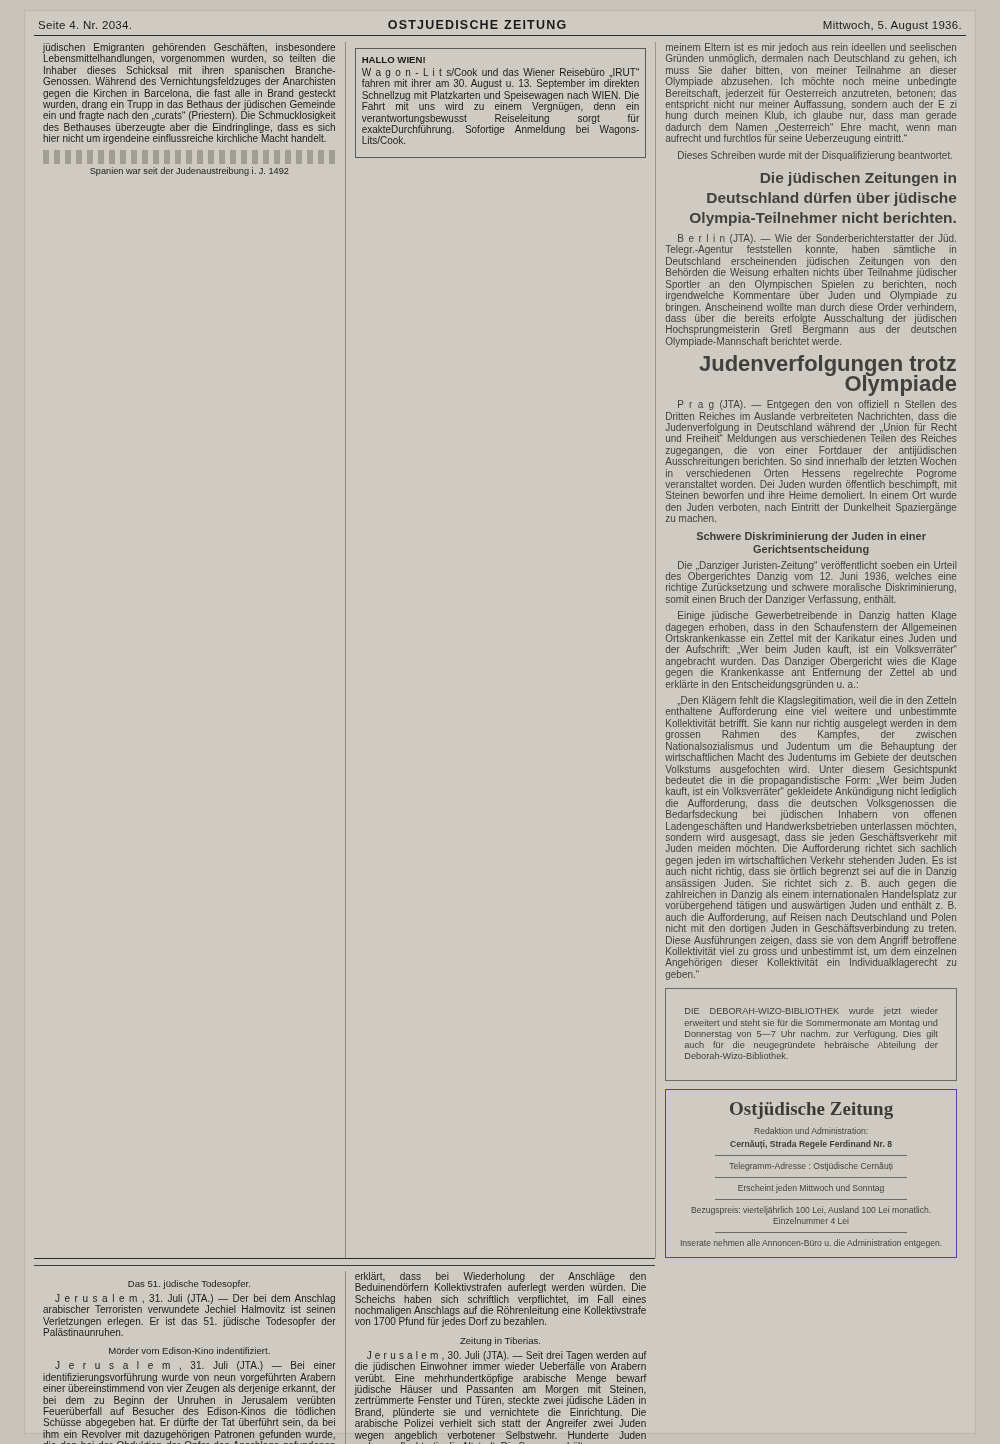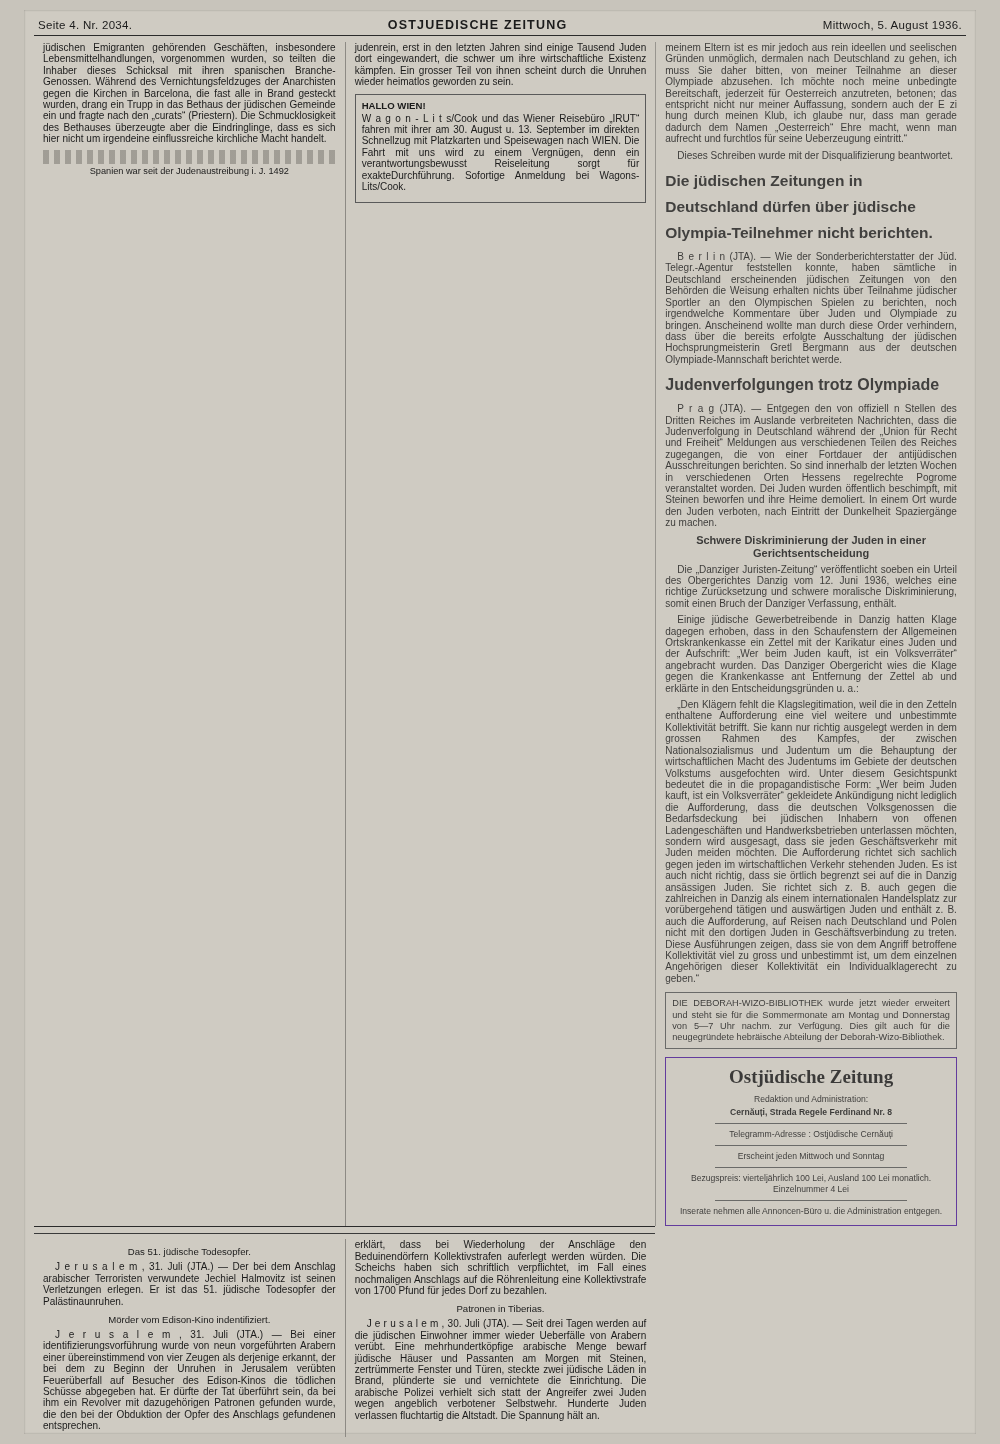--- a/index.html
+++ b/index.html
@@ -42,24 +42,24 @@
     font-size:35px;line-height:38px;text-align:center;margin:10px 0 8px 0;
     font-weight:700;letter-spacing:.5px;color:#222;
     font-family:"Liberation Serif", serif;
   }
   h1.big2{
     font-size:31px;line-height:34px;text-align:center;margin:8px 0 8px 0;
     font-weight:700;letter-spacing:.2px;color:#222;
     font-family:"Liberation Sans", sans-serif;
   }
   h2.hd{
-    font-size:15.5px;line-height:26px;text-align:left;font-weight:700;
+    font-size:15.5px;line-height:20px;text-align:right;font-weight:700;
     margin:7px 0 5px 0;color:#222;
   }
-  h2.hd.l{font-size:16px;}
+  h2.hd.l{font-size:22px;}
   h3.sub{
     font-size:11px;line-height:13px;text-align:center;font-weight:700;margin:5px 0 4px 0;
   }
   .boxed{
     border:1px solid #5a5a5a;padding:5px 6px;margin:6px 0;
   }
   .boxed .bt{font-weight:700;font-size:9.6px;display:block;margin-bottom:2px;}
   .smudge{
     height:14px;margin:4px 0 2px 0;
     background:repeating-linear-gradient(90deg,#7b7871 0 6px,transparent 6px 11px);
@@ -68,21 +68,21 @@
   .cap{font-size:9.2px;text-align:center;margin:0 0 4px 0;}
 
   
   .adbox{border:1px solid #4c1d95;padding:6px 8px;margin-top:8px;text-align:center;}
   .adtitle{font-family:"Liberation Serif",serif;font-size:19px;font-weight:700;margin:2px 0 6px;}
   .adline{font-size:8.6px;line-height:11px;margin:2px 0;}
   .adline.b{font-weight:700;}
   .adrule{border:0;border-top:1px solid #555;width:70%;margin:5px auto;}
 
   .notice{border:1px solid #555;padding:5px 6px;margin:8px 0 0 0;}
-  .notice p{font-size:9.2px;line-height:11.3px;text-align:justify;margin:0;}
+  .notice p{font-size:9.2px;line-height:11.3px;text-align:justify;margin:12px;}
   .faint{opacity:.82;}
 </style>
 </head>
 <body>
 
 <div class="page">
  <div class="sheet">
   <div class="inner">
 
     <div class="masthead">
@@ -93,21 +93,20 @@
     <hr class="rule">
 
     <div class="cols3">
       <div class="col">
         <p class="t">jüdischen Emigranten gehörenden Geschäften, insbesondere Lebensmittelhandlungen, vorgenommen wurden, so teilten die Inhaber dieses Schicksal mit ihren spanischen Branche-Genossen. Während des Vernichtungsfeldzuges der Anarchisten gegen die Kirchen in Barcelona, die fast alle in Brand gesteckt wurden, drang ein Trupp in das Bethaus der jüdischen Gemeinde ein und fragte nach den „curats“ (Priestern). Die Schmucklosigkeit des Bethauses überzeugte aber die Eindringlinge, dass es sich hier nicht um irgendeine einflussreiche kirchliche Macht handelt.</p>
         <div class="smudge"></div>
         <p class="cap">Spanien war seit der Judenaustreibung i. J. 1492</p>
       </div>
 
       <div class="col vl">
-        <p class="t">judenrein, erst in den letzten Jahren sind einige Tausend Juden dort eingewandert, die schwer um ihre wirtschaftliche Existenz kämpfen. Ein grosser Teil von ihnen scheint durch die Unruhen wieder heimatlos geworden zu sein.</p>
         <div class="boxed">
           <span class="bt">HALLO WIEN!</span>
           <p class="t">W a g o n - L i t s/Cook und das Wiener Reisebüro „IRUT“ fahren mit ihrer am 30. August u. 13. September im direkten Schnellzug mit Platzkarten und Speisewagen nach WIEN. Die Fahrt mit uns wird zu einem Vergnügen, denn ein verantwortungsbewusst Reiseleitung sorgt für exakteDurchführung. Sofortige Anmeldung bei Wagons-Lits/Cook.</p>
         </div>
       </div>
 
       <div class="col vl faint">
         <p class="t">meinem Eltern ist es mir jedoch aus rein ideellen und seelischen Gründen unmöglich, dermalen nach Deutschland zu gehen, ich muss Sie daher bitten, von meiner Teilnahme an dieser Olympiade abzusehen. Ich möchte noch meine unbedingte Bereitschaft, jederzeit für Oesterreich anzutreten, betonen; das entspricht nicht nur meiner Auffassung, sondern auch der E zi hung durch meinen Klub, ich glaube nur, dass man gerade dadurch dem Namen „Oesterreich“ Ehre macht, wenn man aufrecht und furchtlos für seine Ueberzeugung eintritt.“</p>
         <p class="t ind">Dieses Schreiben wurde mit der Disqualifizierung beantwortet.</p>
         <h2 class="hd">Die jüdischen Zeitungen in Deutschland dürfen über jüdische Olympia-Teilnehmer nicht berichten.</h2>
@@ -147,21 +146,21 @@
         <div style="display:flex;">
           <div style="width:50%;padding:0 9px;box-sizing:border-box;">
             <span class="dl">Das 51. jüdische Todesopfer.</span>
             <p class="t ind">J e r u s a l e m , 31. Juli (JTA.) — Der bei dem Anschlag arabischer Terroristen verwundete Jechiel Halmovitz ist seinen Verletzungen erlegen. Er ist das 51. jüdische Todesopfer der Palästinaunruhen.</p>
             <span class="dl">Mörder vom Edison-Kino indentifiziert.</span>
             <p class="t ind">J e r u s a l e m , 31. Juli (JTA.) — Bei einer identifizierungsvorführung wurde von neun vorgeführten Arabern einer übereinstimmend von vier Zeugen als derjenige erkannt, der bei dem zu Beginn der Unruhen in Jerusalem verübten Feuerüberfall auf Besucher des Edison-Kinos die tödlichen Schüsse abgegeben hat. Er dürfte der Tat überführt sein, da bei ihm ein Revolver mit dazugehörigen Patronen gefunden wurde, die den bei der Obduktion der Opfer des Anschlags gefundenen entsprechen.</p>
 
           </div>
           <div style="width:50%;padding:0 9px;box-sizing:border-box;border-left:1px solid #8d8a84;">
             <p class="t">erklärt, dass bei Wiederholung der Anschläge den Beduinendörfern Kollektivstrafen auferlegt werden würden. Die Scheichs haben sich schriftlich verpflichtet, im Fall eines nochmaligen Anschlags auf die Röhrenleitung eine Kollektivstrafe von 1700 Pfund für jedes Dorf zu bezahlen.</p>
-            <span class="dl">Patronen in Tiberias.</span>
+            <span class="dl">Zeitung in Tiberias.</span>
             <p class="t ind">J e r u s a l e m , 30. Juli (JTA). — Seit drei Tagen werden auf die jüdischen Einwohner immer wieder Ueberfälle von Arabern verübt. Eine mehrhundertköpfige arabische Menge bewarf jüdische Häuser und Passanten am Morgen mit Steinen, zertrümmerte Fenster und Türen, steckte zwei jüdische Läden in Brand, plünderte sie und vernichtete die Einrichtung. Die arabische Polizei verhielt sich statt der Angreifer zwei Juden wegen angeblich verbotener Selbstwehr. Hunderte Juden verlassen fluchtartig die Altstadt. Die Spannung hält an.</p>
 
           </div>
         </div>
 
       </div>
       <div style="width:33.33%;"></div>
     </div>
 
   </div>

